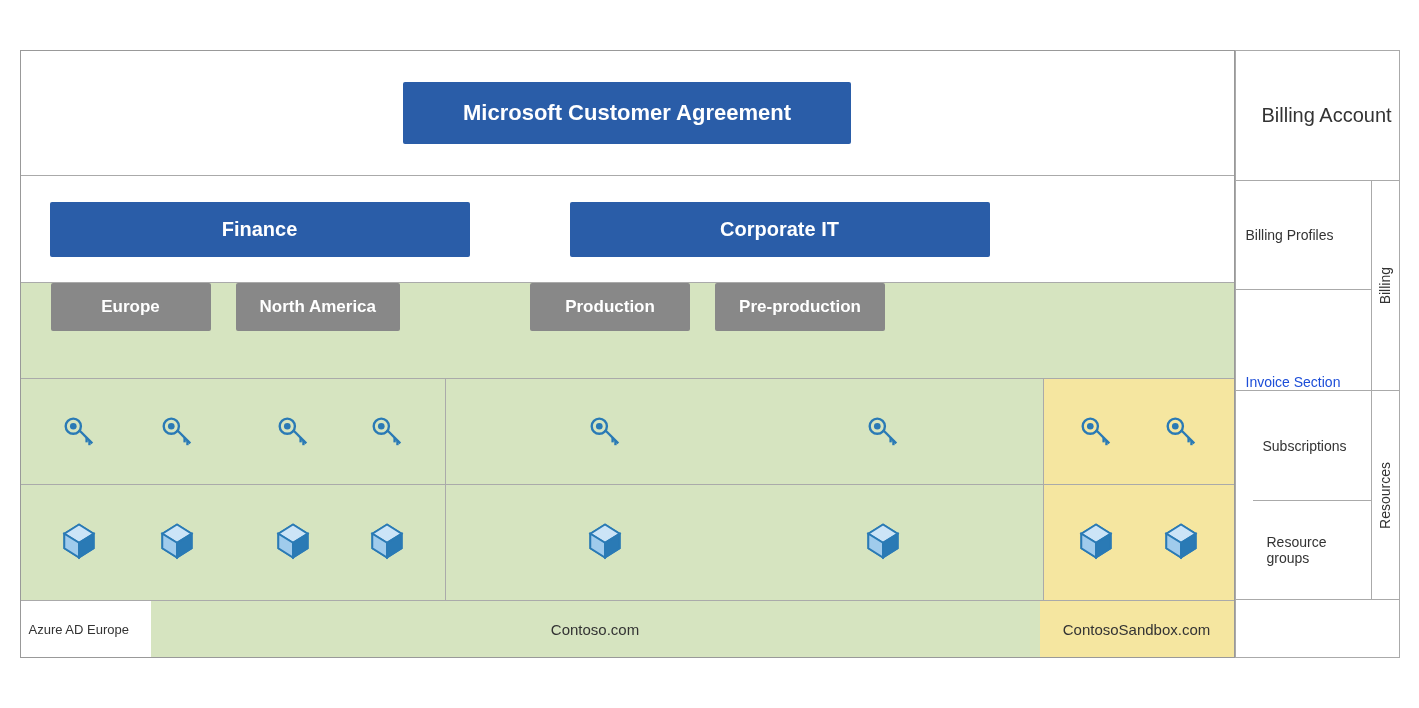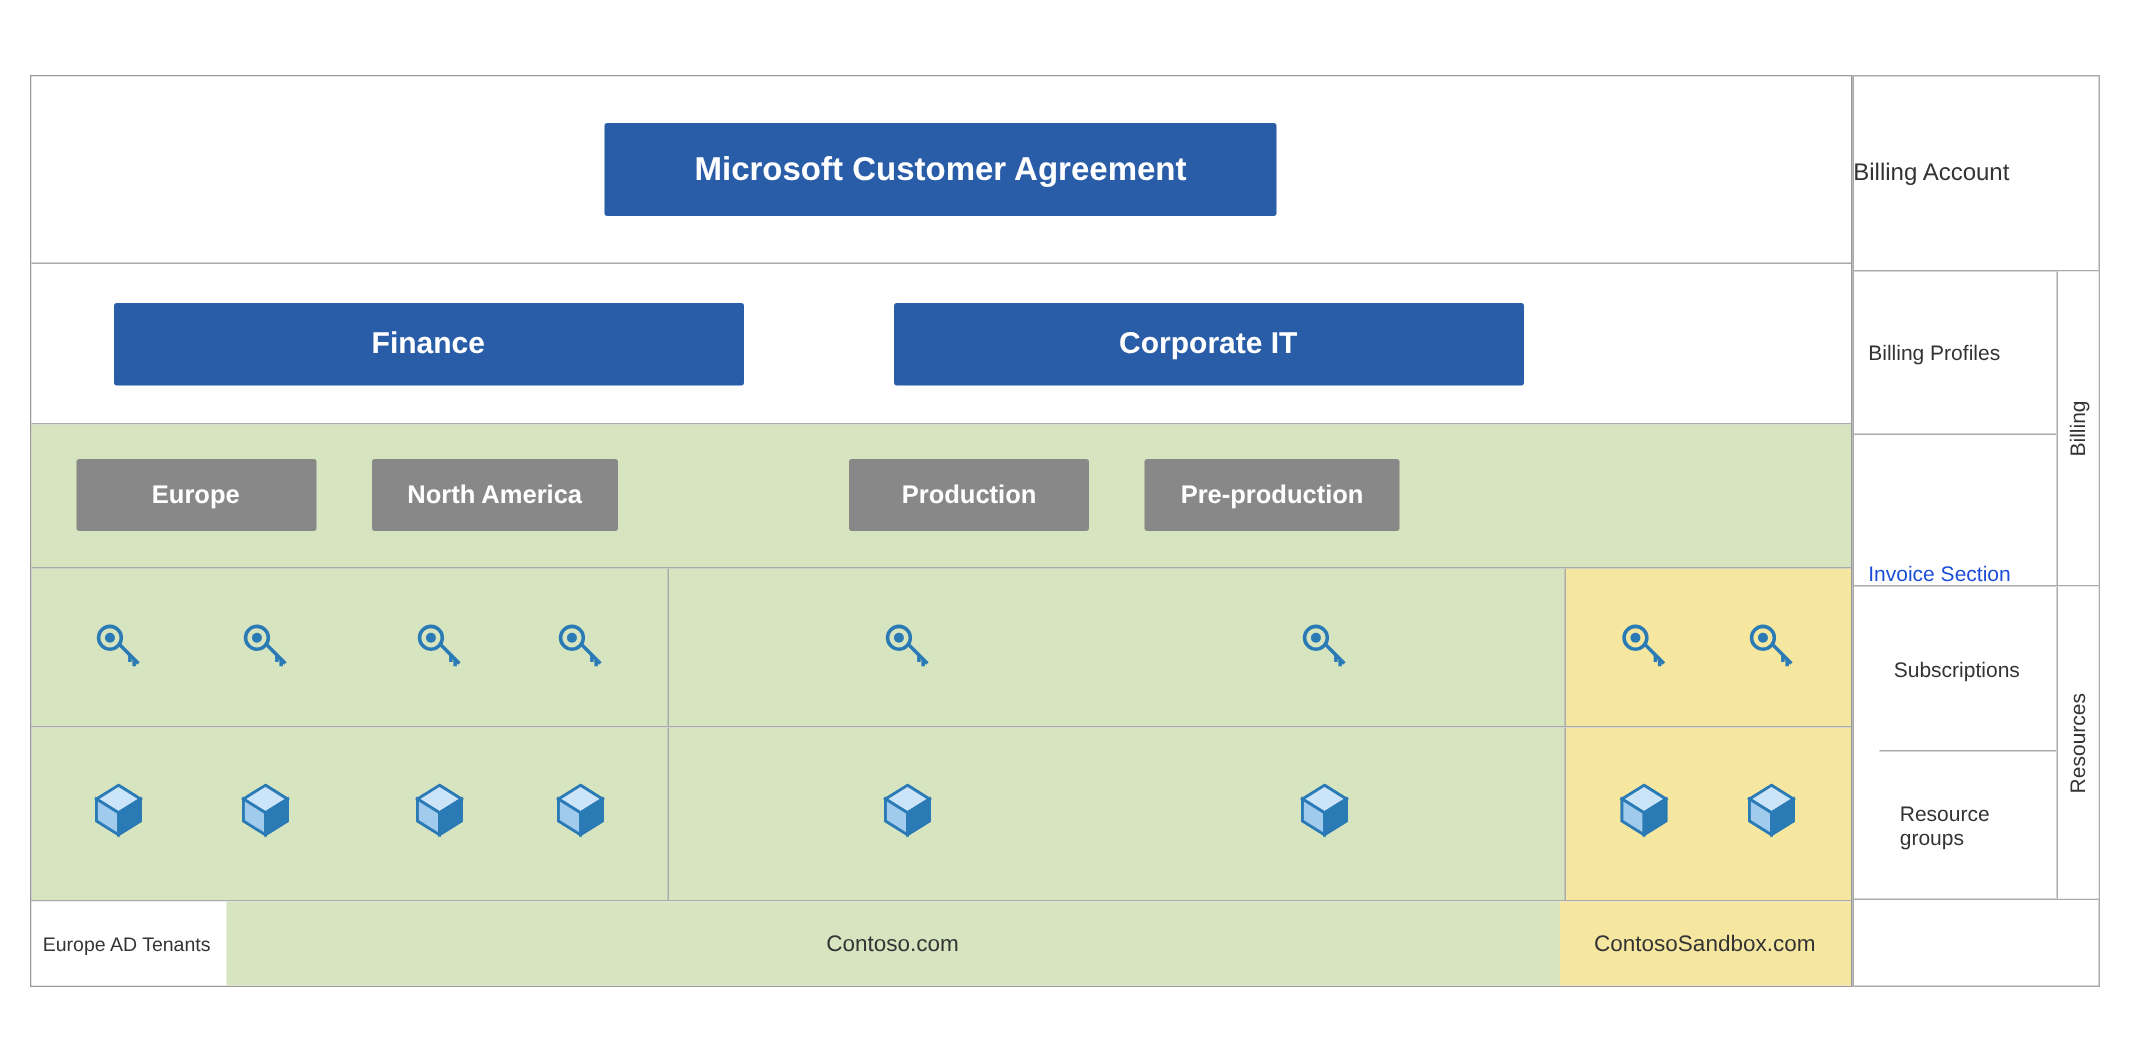--- a/index.html
+++ b/index.html
@@ -104,26 +104,26 @@
 <body>
 
 <div class="outer">
 
   <div class="content-area">
 
     <div class="row-billing-account" style="height:130px; border-bottom:1.5px solid #aaa; display:flex; align-items:center; justify-content:center; background:#fff;">
       <div class="blue-box-large">Microsoft Customer Agreement</div>
     </div>
 
-    <div class="row-billing-profiles" style="height:110px; border-bottom:1.5px solid #aaa; display:flex; align-items:center; padding:0 55px; gap:100px; background:#fff;">
+    <div class="row-billing-profiles" style="height:110px; border-bottom:1.5px solid #aaa; display:flex; align-items:center; padding:0 29px; gap:100px; background:#fff;">
       <div class="blue-box-medium finance-box">Finance</div>
       <div class="blue-box-medium corporate-it-box">Corporate IT</div>
     </div>
 
-    <div style="height:100px; border-bottom:1.5px solid #aaa; background:#d6e4c0; display:flex; align-items:center; padding:0 30px; gap:37px;">
+    <div style="height:100px; border-bottom:1.5px solid #aaa; background:#d6e4c0; display:flex; align-items:flex-start; padding:0 30px; gap:25px;">
       <div class="gray-box">Europe</div>
       <div class="gray-box">North America</div>
       <div style="width:80px;"></div>
       <div class="gray-box">Production</div>
       <div class="gray-box" style="background:#888; min-width:170px;">Pre-production</div>
     </div>
 
     <div style="height:110px; border-bottom:1.5px solid #aaa; display:flex; padding:0; overflow:hidden;">
 
       <div class="europe-group" style="width:215px; display:flex; align-items:center; justify-content:space-around; background:#d6e4c0; height:100%; padding:0 10px;">
@@ -284,30 +284,30 @@
             <polygon points="24,6 40,16 40,32 24,42 8,32 8,16" stroke="#2a7ab5" stroke-width="2" fill="none"></polygon>
             <polygon points="24,6 40,16 24,26 8,16" stroke="#2a7ab5" stroke-width="2" fill="#cce4f7"></polygon>
             <polygon points="24,26 8,16 8,32 24,42" stroke="#2a7ab5" stroke-width="2" fill="#a0cbec"></polygon>
             <polygon points="24,26 40,16 40,32 24,42" stroke="#2a7ab5" stroke-width="2" fill="#2a7ab5"></polygon>
           </svg>
         </div>
       </div>
     </div>
 
     <div style="height:58px; display:flex; align-items:center; background:#fff; border-top: none;">
-      <div style="width:130px; font-size:13px; color:#333; padding-left:8px; flex-shrink:0;">Europe AD Tenants</div>
+      <div style="width:130px; font-size:13px; color:#333; padding-left:8px; flex-shrink:0;">Azure AD Europe</div>
       <div style="flex:1; background:#d6e4c0; height:100%; display:flex; align-items:center; justify-content:center; font-size:15px; color:#333;text-align:center;">Contoso.com</div>
       <div style="width:194px; background:#f5e6a0; height:100%; display:flex; align-items:center; justify-content:center; font-size:15px; color:#333;">ContosoSandbox.com</div>
     </div>
 
   </div>
 
   <div style="width:165px; display:flex; flex-direction:column; border-left:1px solid #aaa; border-top: 1.5px solid #aaa; border-right: 1.5px solid #aaa; border-bottom: 1.5px solid #aaa;">
 
-    <div style="height:130px; display:flex; align-items:center; padding-left:0; font-size:16px; color:#333; border-bottom:1px solid #aaa;">
+    <div style="height:130px; display:flex; align-items:center; padding-left:26px; font-size:20px; color:#333; border-bottom:1px solid #aaa;">
       <span>Billing Account</span>
     </div>
 
     <div style="height:210px; display:flex; position:relative; border-bottom:1px solid #aaa;">
       <div style="flex:1; display:flex; flex-direction:column;">
         <div style="height:110px; display:flex; align-items:center; padding-left:10px; font-size:14px; color:#333; border-bottom:1px solid #aaa;">
           <span>Billing Profiles</span>
         </div>
         <div style="height:100px; display:flex; align-items:flex-end; padding-left:10px; font-size:14px; color:#1d4ed8;">
           <span>Invoice Section</span>

